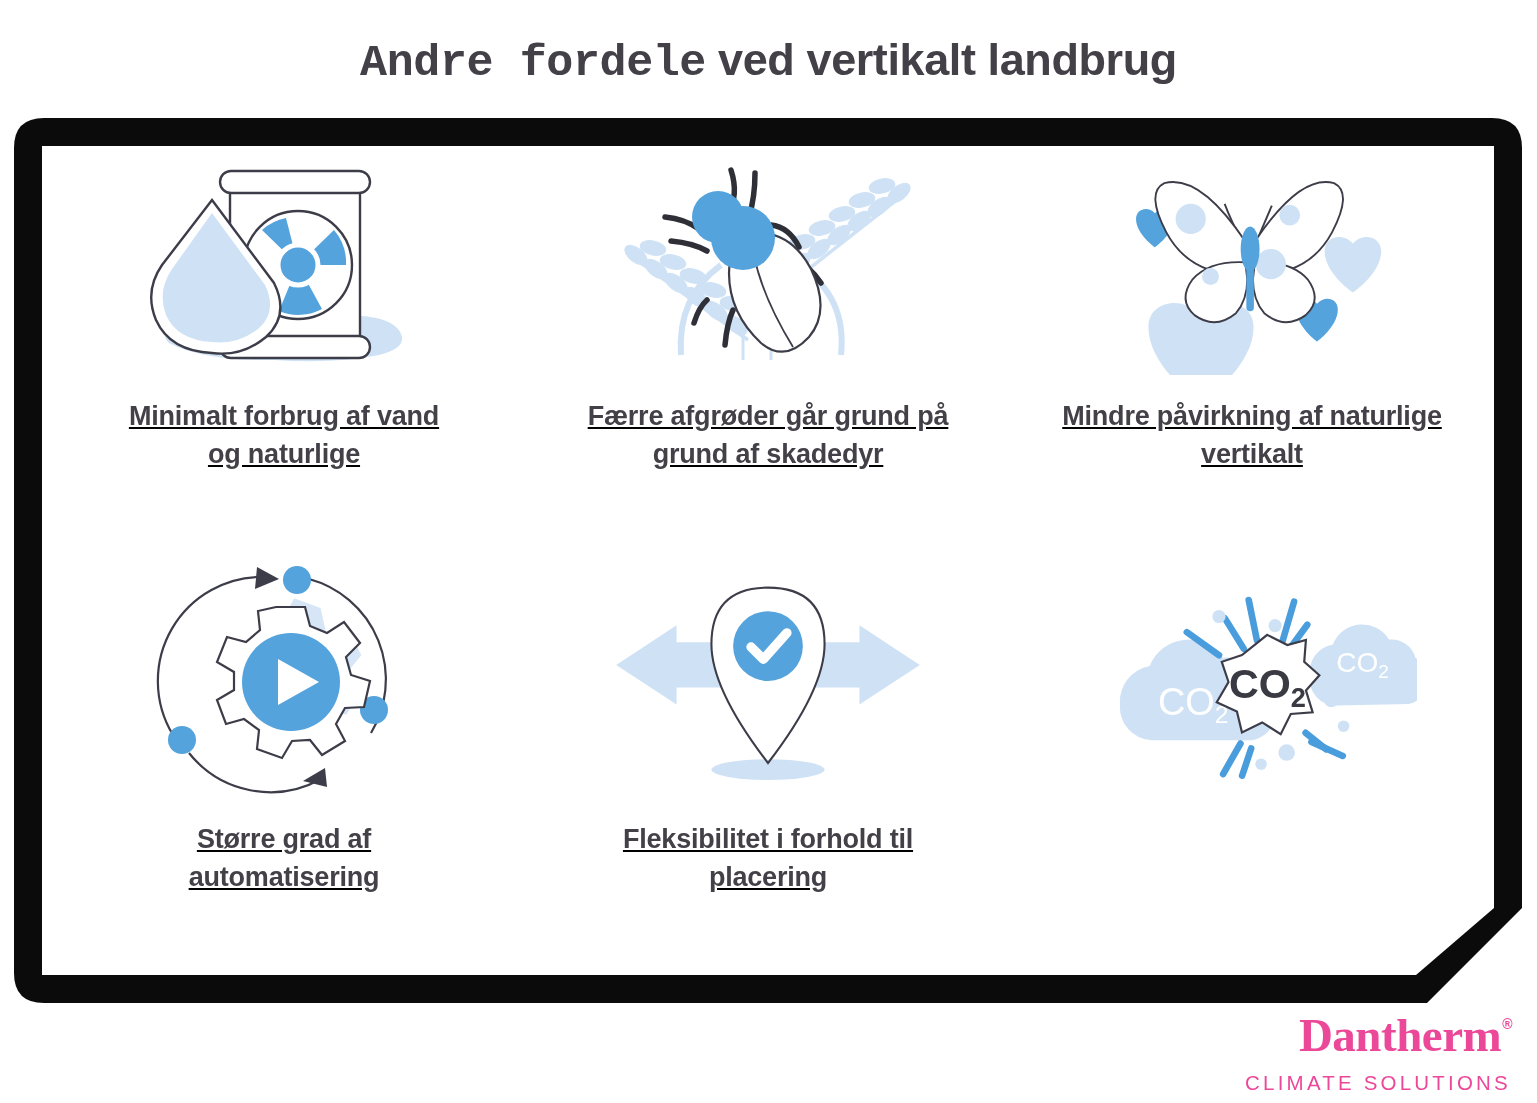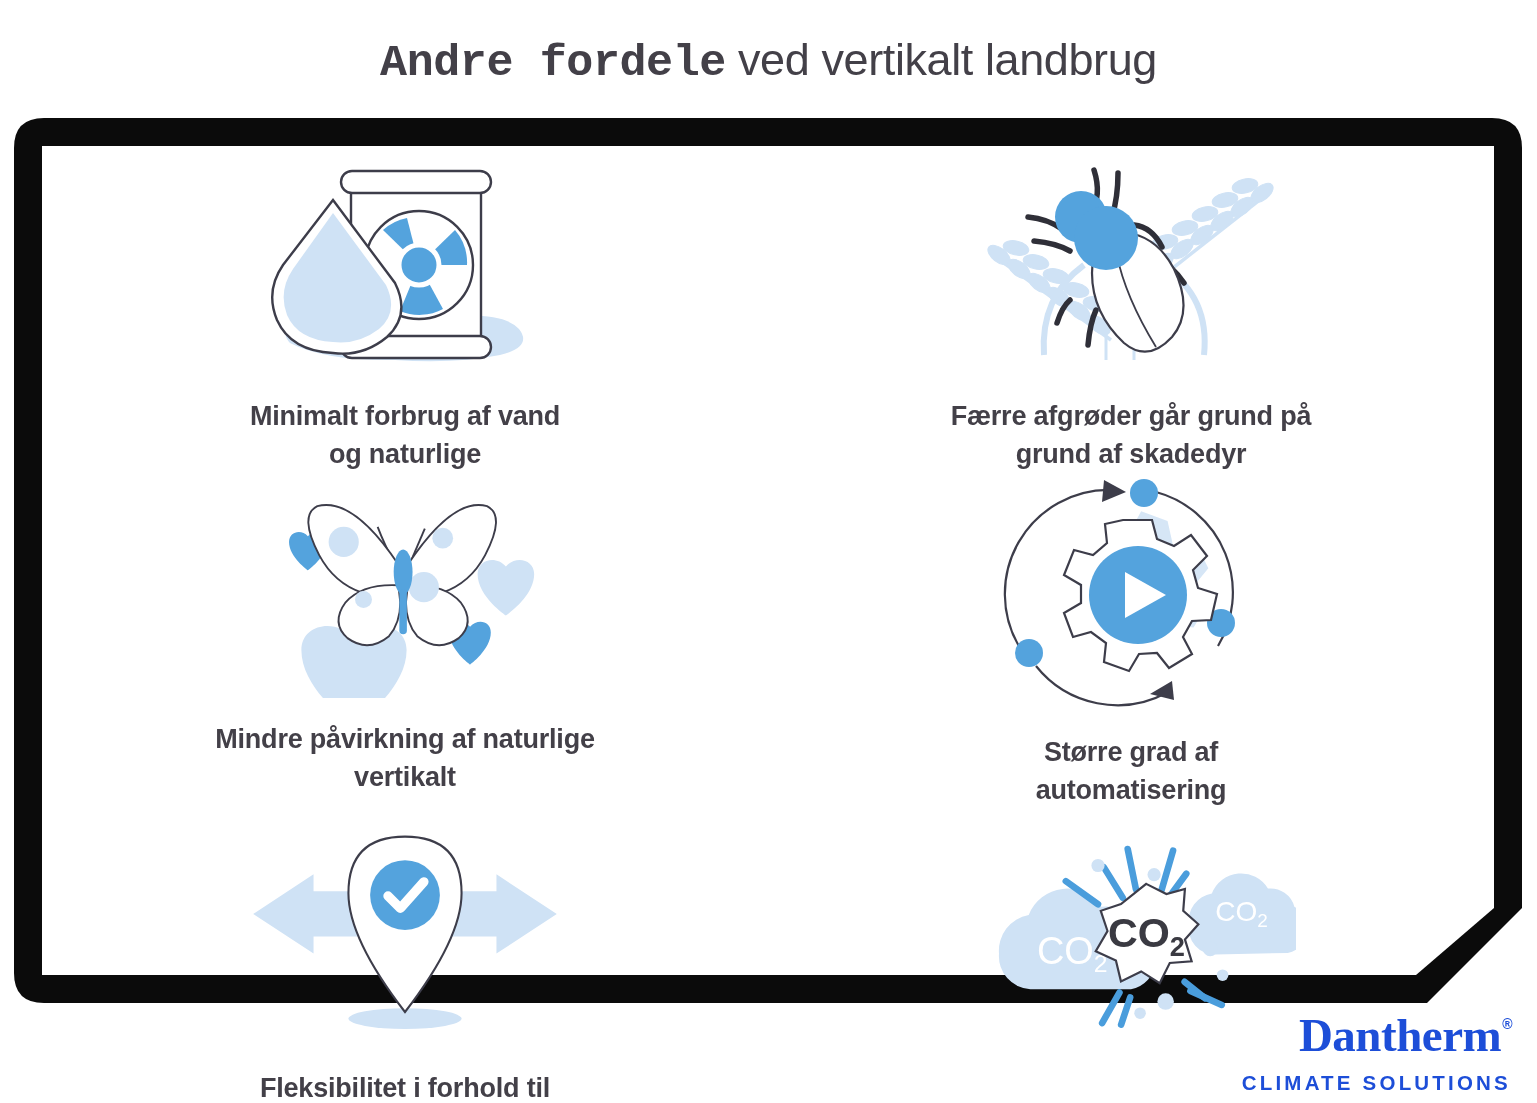--- a/index.html
+++ b/index.html
@@ -22,42 +22,43 @@
     left: 0;
     width: 1537px;
     text-align: center;
     font-size: 45px;
     line-height: 56px;
     color: #434048;
     letter-spacing: -0.4px;
     white-space: nowrap;
   }
   #title .bold { font-weight: bold; font-family: Liberation Mono, monospace; }
-  #title .light { font-weight: normal; }
+  #title .light { font-weight: bold; }
 
   
   #frame-wrap {
     position: absolute;
     left: 14px;
     top: 118px;
     width: 1508px;
     height: 885px;
   }
   #frame-svg { display:block; }
 
   
   #grid {
     position: absolute;
     left: 42px;
     top: 150px;
     width: 1452px;
     height: 820px;
     display: grid;
-    grid-template-columns: repeat(2, 1fr);
+    grid-template-columns: repeat(3, 1fr);
     grid-template-rows: repeat(2, 1fr);
+    text-decoration: underline;
   }
   .cell {
     position: relative;
     display: flex;
     flex-direction: column;
     align-items: center;
     justify-content: flex-start;
   }
   .icon-box {
     width: 330px;
@@ -87,42 +88,42 @@
   .row2 .icon-box { height: 240px; }
   .row2 .cell-label { margin-top: 20px; }
 
   
   #logo {
     position: absolute;
     right: 26px;
     bottom: 8px;
     width: 300px;
     text-align: right;
-    color: #1d4ed8;
+    color: #ec4899;
   }
   #logo-word {
     font-family: "Liberation Serif", serif;
     font-weight: bold;
     font-size: 47px;
     line-height: 47px;
     letter-spacing: -0.5px;
     position: relative;
     display: inline-block;
   }
   #logo-reg {
     font-size: 14px;
     position: relative;
     top: -22px;
     left: 1px;
     font-family: "Liberation Sans", sans-serif;
   }
   #logo-tag {
     font-size: 20.5px;
     letter-spacing: 3.2px;
-    font-weight: bold;
+    font-weight: normal;
     line-height: 24px;
     margin-top: 1px;
     font-family: "Liberation Sans", sans-serif;
   }
 </style>
 </head>
 <body>
 
 <div id="title">
   <span class="bold">Andre fordele</span><span class="light"> ved vertikalt landbrug</span>

